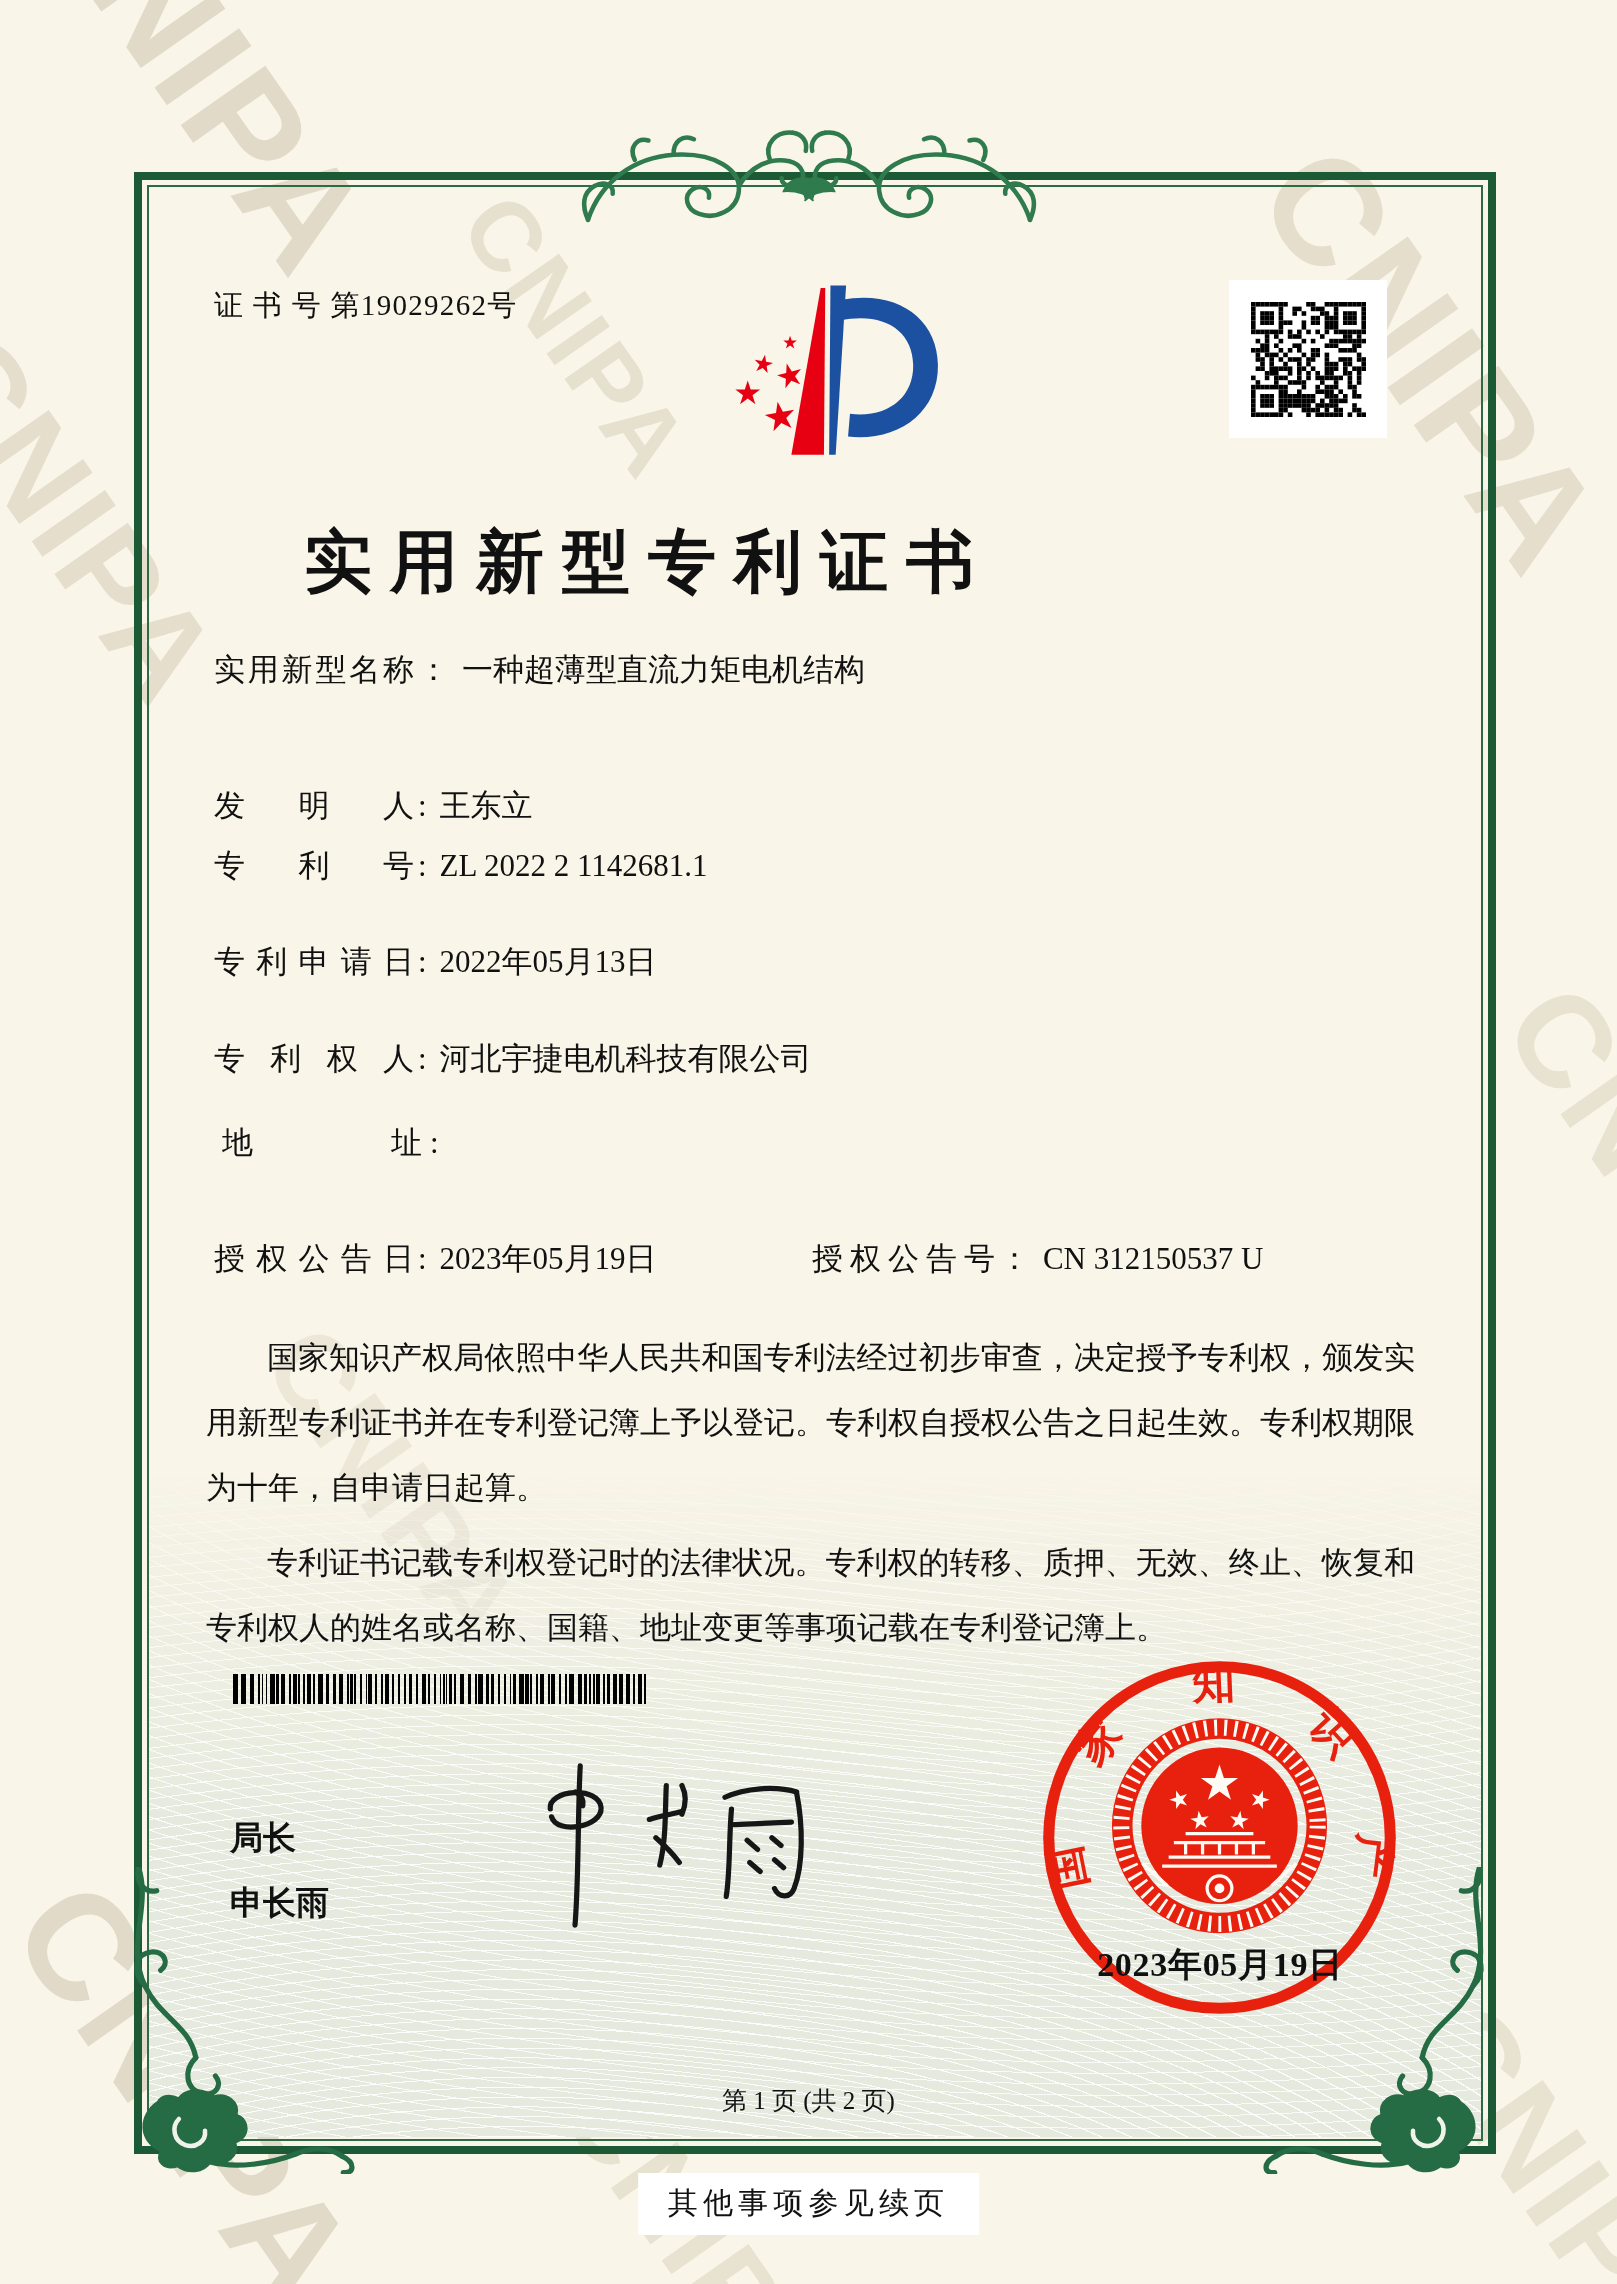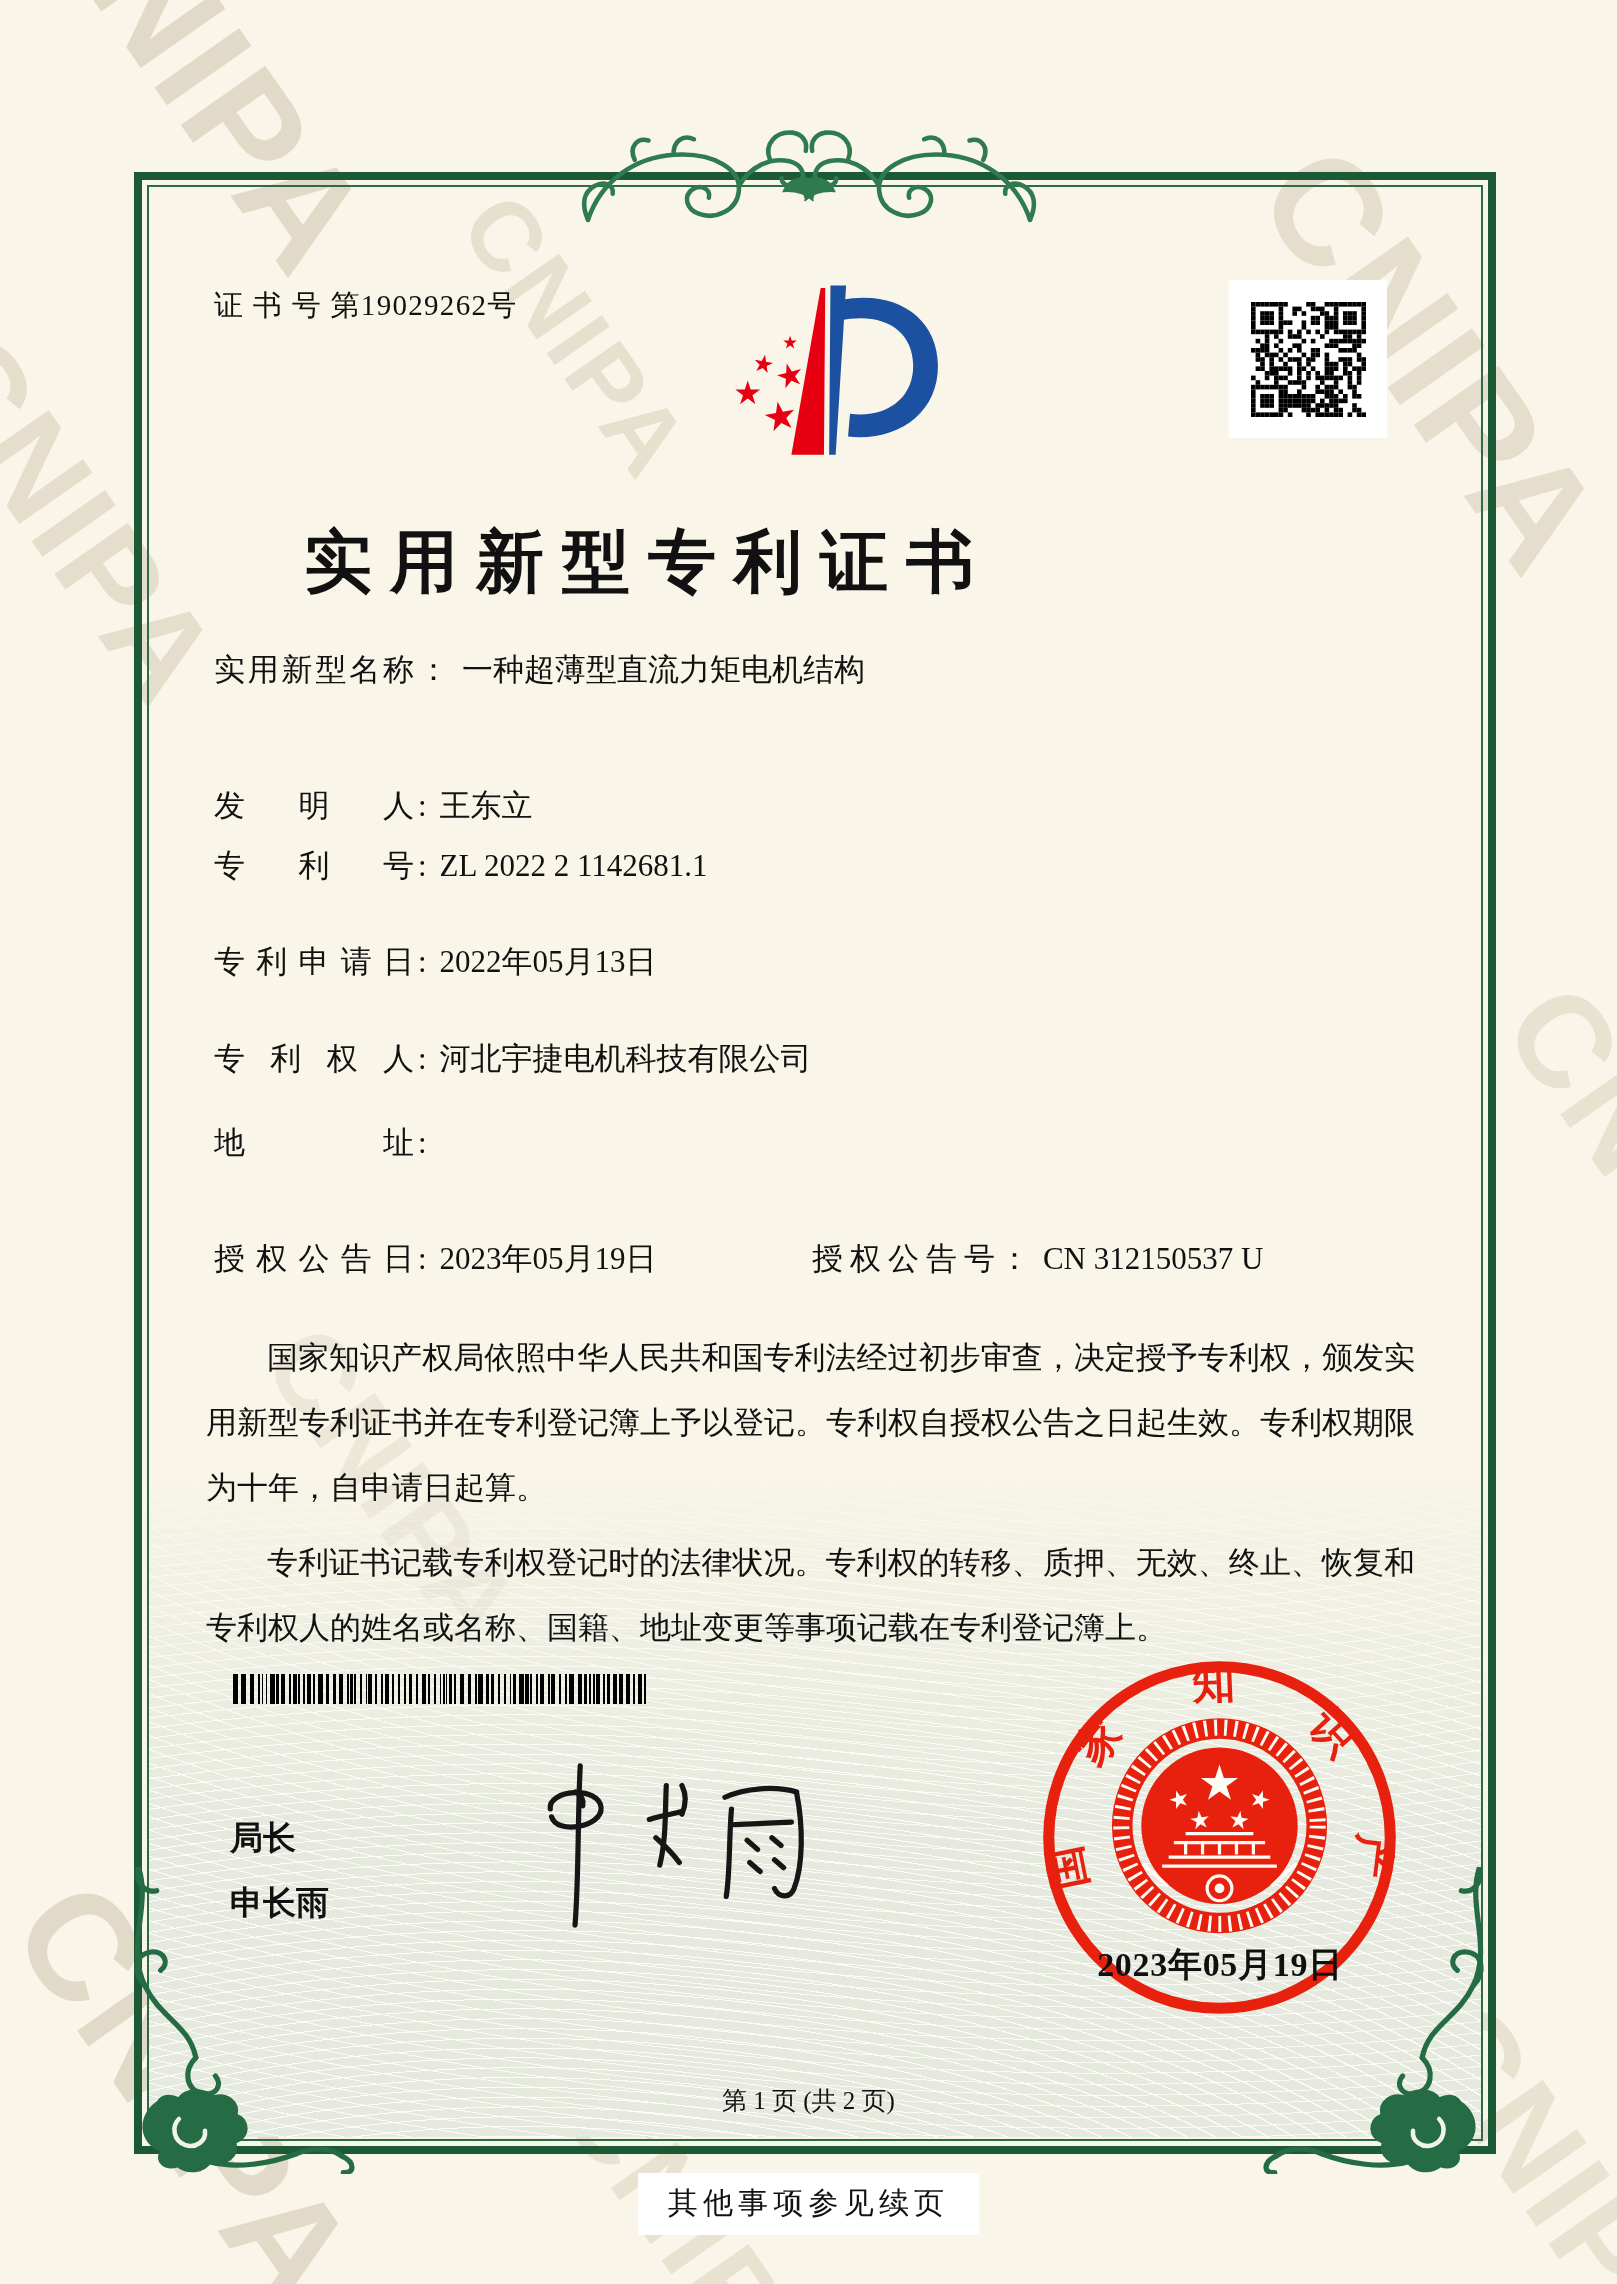--- a/index.html
+++ b/index.html
@@ -41,21 +41,21 @@
   .qr-box{left:1229px;top:280px;width:158px;height:158px;background:#fff;z-index:5;}
   .qr-box svg{position:absolute;left:21.5px;top:21.5px;}
   .title{left:0;top:517px;width:1278px;text-align:center;font-size:68px;font-weight:bold;
     letter-spacing:18px;padding-left:18px;box-sizing:border-box;z-index:5;}
   
   .frow{position:absolute;left:214px;width:1239px;font-size:31px;line-height:1.2;z-index:5;}
   .lbl{display:inline-block;width:200px;text-align:justify;text-align-last:justify;vertical-align:top;}
   .colon{display:inline-block;margin-left:3.9px;margin-right:13px;vertical-align:top;}
   .val{display:inline-block;vertical-align:top;}
   .addr .addr-line{display:block;line-height:57px;}
-  .addr-lbl-wrap{line-height:57px;}
+  .addr-lbl-wrap{line-height:57px;margin-left:8px;}
   .pair2{position:absolute;left:598px;top:0;}
   .pair2 .lbl{width:183px;}
   
   .legal{left:196px;top:1315px;width:1229px;font-size:31px;line-height:65px;
     text-align:justify;z-index:5;}
   .legal p{margin:10px;text-indent:61px;}
   
   .barcode{left:233px;top:1674px;width:417px;height:30px;z-index:5;font-size:0;}
   .barcode i{display:inline-block;height:100%;background:#000;}
   .barcode em{display:inline-block;height:100%;}

